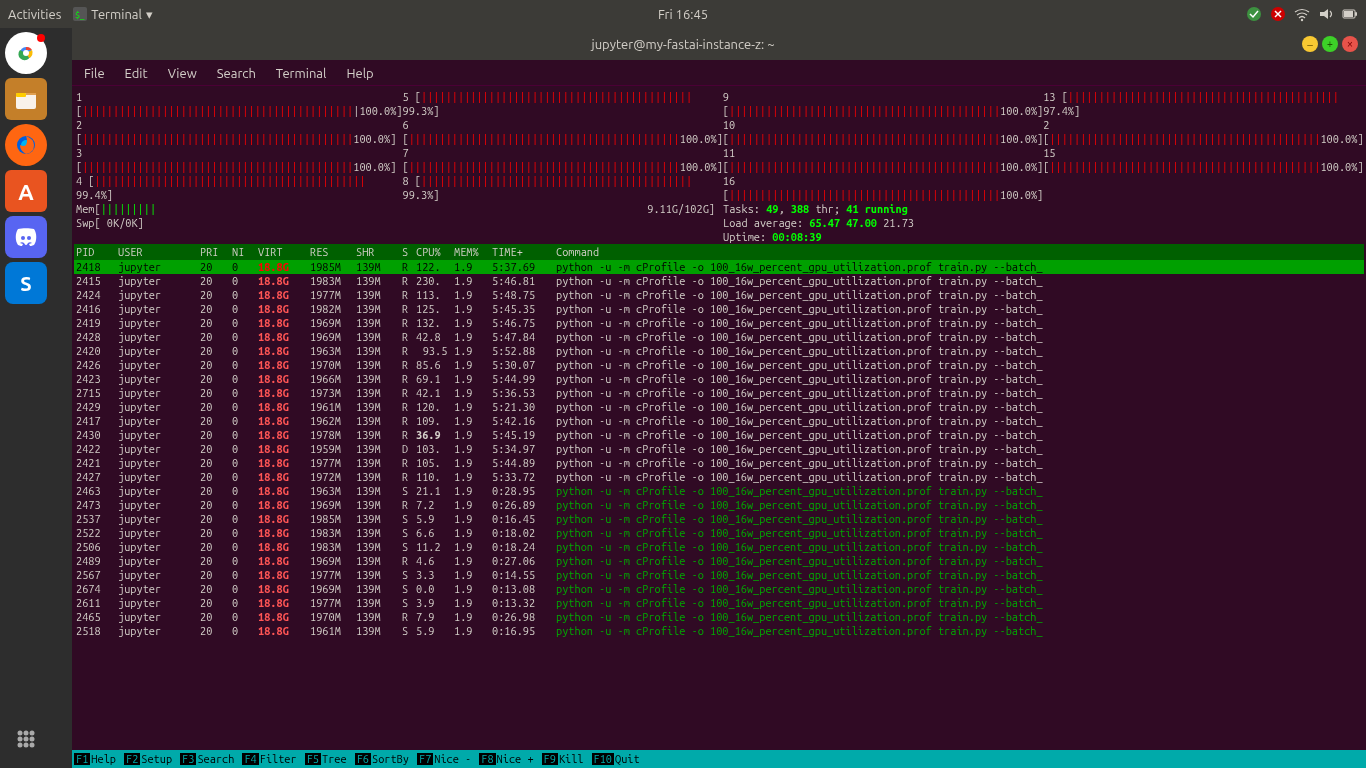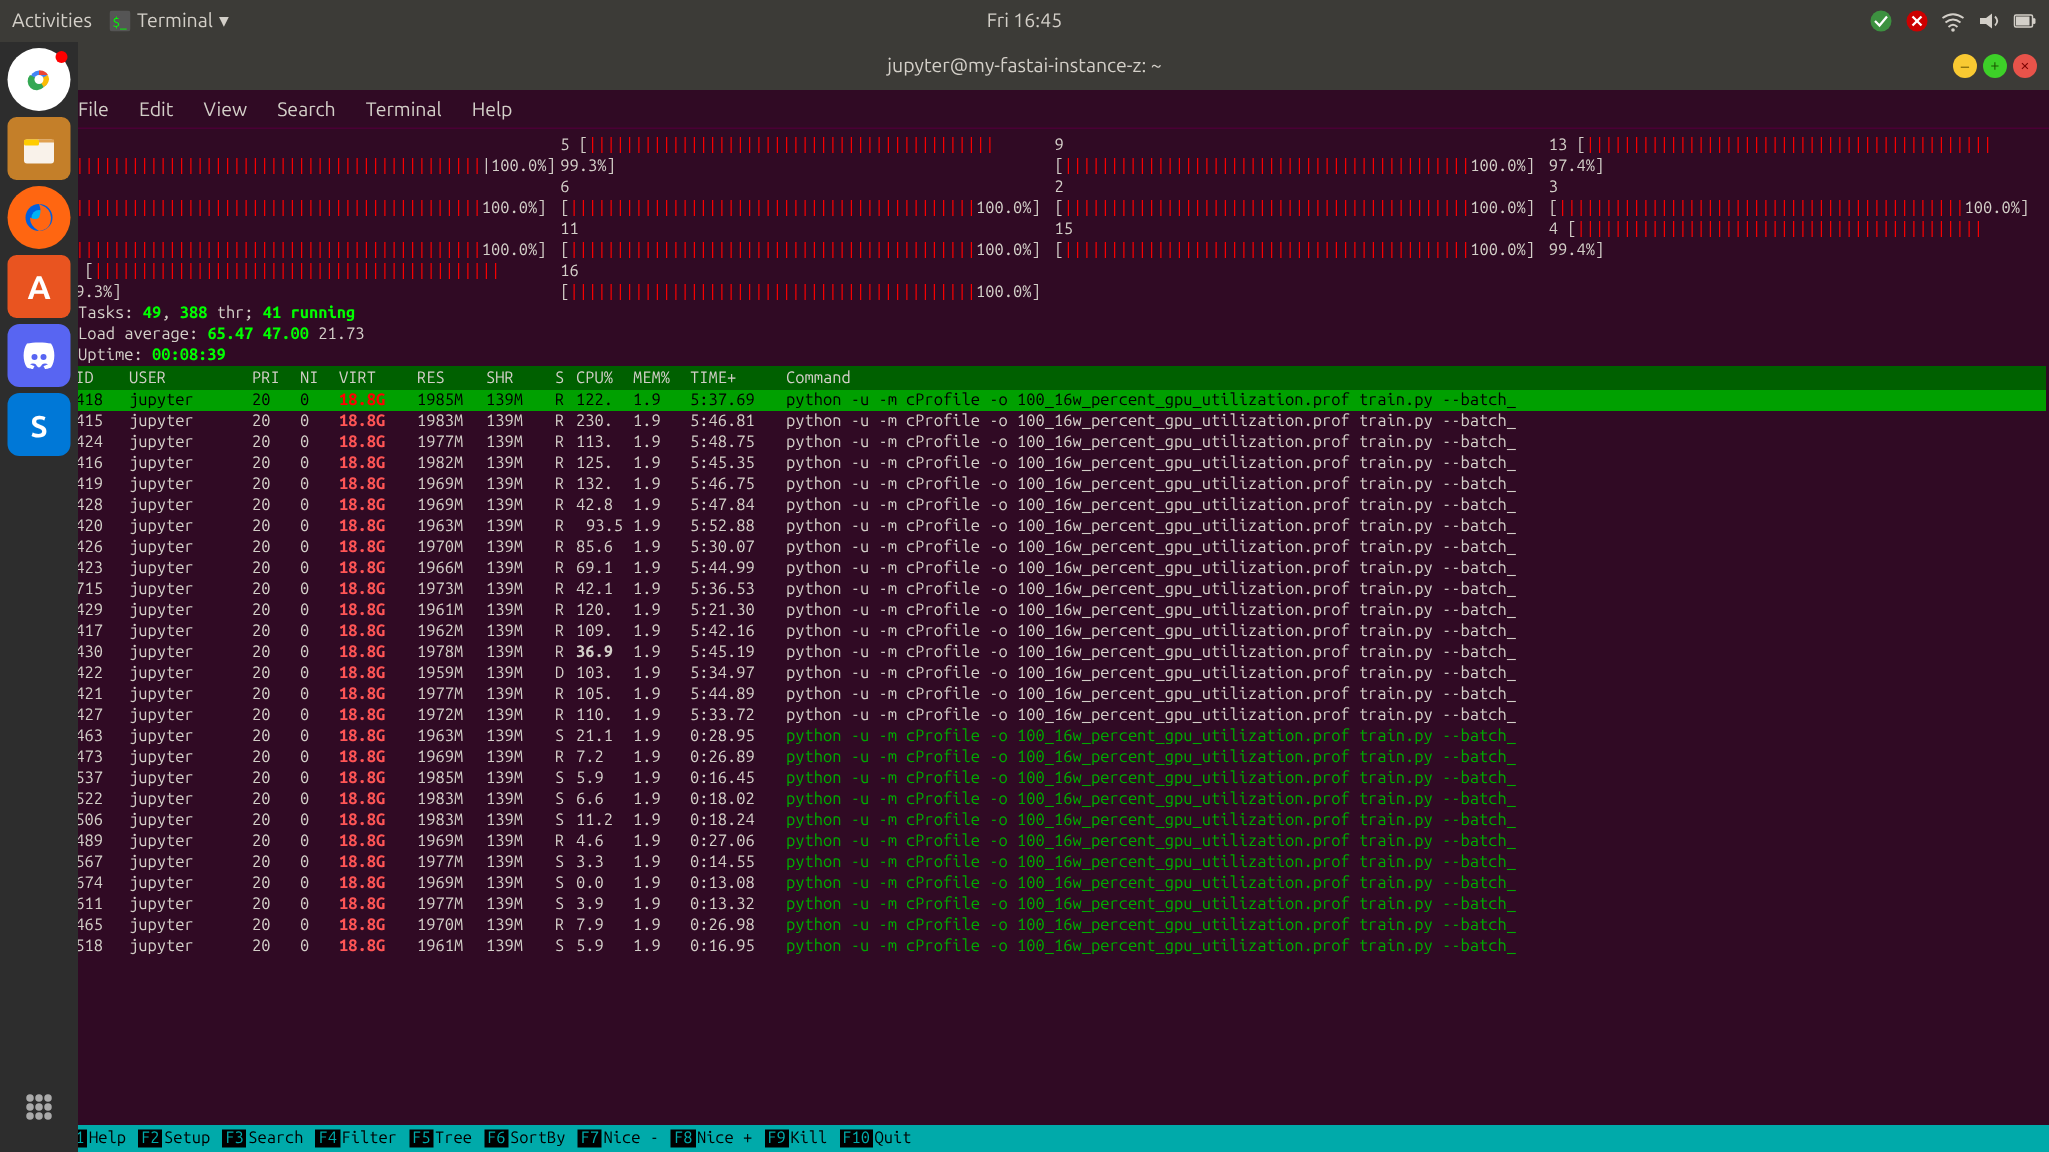--- a/index.html
+++ b/index.html
@@ -151,21 +151,21 @@
     .notif-dot {
       position: absolute;
       top: 2px; right: 2px;
       width: 8px; height: 8px;
       border-radius: 50%;
       background: red;
     }
 
     
     #main-wrapper {
-      margin-left: 40px;
+      margin-left: 72px;
       display: flex;
       flex-direction: column;
       height: 740px;
     }
 
   </style>
 </head>
 <body>
 
 <div id="top-bar">
@@ -293,33 +293,38 @@
 
     <div style="display:grid;grid-template-columns:repeat(4,1fr);font-family:'Ubuntu Mono',monospace;font-size:11px;color:#d3cfc8;line-height:14px;padding:0 2px;">
 
       <div><span style="color:#d3cfc8;"> 1 </span><span style="color:#d3cfc8;">[</span><span style="color:#ff0000;">||||||||||||||||||||||||||||||||||||||||||||</span><span style="color:#d3cfc8;">|</span><span style="color:#d3cfc8;">100.0%]</span></div>
       <div><span style="color:#d3cfc8;"> 5 </span><span style="color:#d3cfc8;">[</span><span style="color:#ff0000;">||||||||||||||||||||||||||||||||||||||||||||</span><span style="color:#d3cfc8;"> 99.3%]</span></div>
       <div><span style="color:#d3cfc8;"> 9 </span><span style="color:#d3cfc8;">[</span><span style="color:#ff0000;">||||||||||||||||||||||||||||||||||||||||||||</span><span style="color:#d3cfc8;">100.0%]</span></div>
       <div><span style="color:#d3cfc8;">13 </span><span style="color:#d3cfc8;">[</span><span style="color:#ff0000;">||||||||||||||||||||||||||||||||||||||||||||</span><span style="color:#d3cfc8;"> 97.4%]</span></div>
 
       <div><span style="color:#d3cfc8;"> 2 </span><span style="color:#d3cfc8;">[</span><span style="color:#ff0000;">||||||||||||||||||||||||||||||||||||||||||||</span><span style="color:#d3cfc8;">100.0%]</span></div>
       <div><span style="color:#d3cfc8;"> 6 </span><span style="color:#d3cfc8;">[</span><span style="color:#ff0000;">||||||||||||||||||||||||||||||||||||||||||||</span><span style="color:#d3cfc8;">100.0%]</span></div>
+      <div><span style="color:#d3cfc8;">10 </span><span style="color:#d3cfc8;">[</span><span style="color:#ff0000;">||||||||||||||||||||||||||||||||||||||||||||</span><span style="color:#d3cfc8;">100.0%]</span></div>
       <div><span style="color:#d3cfc8;">2 </span><span style="color:#d3cfc8;">[</span><span style="color:#ff0000;">||||||||||||||||||||||||||||||||||||||||||||</span><span style="color:#d3cfc8;">100.0%]</span></div>
 
       <div><span style="color:#d3cfc8;"> 3 </span><span style="color:#d3cfc8;">[</span><span style="color:#ff0000;">||||||||||||||||||||||||||||||||||||||||||||</span><span style="color:#d3cfc8;">100.0%]</span></div>
       <div><span style="color:#d3cfc8;"> 7 </span><span style="color:#d3cfc8;">[</span><span style="color:#ff0000;">||||||||||||||||||||||||||||||||||||||||||||</span><span style="color:#d3cfc8;">100.0%]</span></div>
       <div><span style="color:#d3cfc8;">11 </span><span style="color:#d3cfc8;">[</span><span style="color:#ff0000;">||||||||||||||||||||||||||||||||||||||||||||</span><span style="color:#d3cfc8;">100.0%]</span></div>
       <div><span style="color:#d3cfc8;">15 </span><span style="color:#d3cfc8;">[</span><span style="color:#ff0000;">||||||||||||||||||||||||||||||||||||||||||||</span><span style="color:#d3cfc8;">100.0%]</span></div>
 
       <div><span style="color:#d3cfc8;"> 4 </span><span style="color:#d3cfc8;">[</span><span style="color:#ff0000;">||||||||||||||||||||||||||||||||||||||||||||</span><span style="color:#d3cfc8;"> 99.4%]</span></div>
       <div><span style="color:#d3cfc8;"> 8 </span><span style="color:#d3cfc8;">[</span><span style="color:#ff0000;">||||||||||||||||||||||||||||||||||||||||||||</span><span style="color:#d3cfc8;"> 99.3%]</span></div>
       <div><span style="color:#d3cfc8;">16 </span><span style="color:#d3cfc8;">[</span><span style="color:#ff0000;">||||||||||||||||||||||||||||||||||||||||||||</span><span style="color:#d3cfc8;">100.0%]</span></div>
     </div>
 
     <div style="display:flex;font-family:'Ubuntu Mono',monospace;font-size:11px;line-height:14px;padding:0 2px;">
+      <div style="flex:1;">
+        <div><span style="color:#d3cfc8;">Mem</span><span style="color:#d3cfc8;">[</span><span style="color:#00ff00;">|||||||||</span><span style="color:#d3cfc8;">                                          </span><span style="color:#d3cfc8;float:right;">9.11G/102G]</span></div>
+        <div><span style="color:#d3cfc8;">Swp</span><span style="color:#d3cfc8;">[</span><span style="color:#d3cfc8;">                                                           0K/0K]</span></div>
+      </div>
       <div style="flex:1;padding-left:8px;">
         <div>
           <span style="color:#d3cfc8;">Tasks: </span><span style="color:#00ff00;font-weight:bold;">49</span><span style="color:#d3cfc8;">, </span><span style="color:#00ff00;font-weight:bold;">388</span><span style="color:#d3cfc8;"> thr; </span><span style="color:#00ff00;font-weight:bold;">41 running</span>
         </div>
         <div>
           <span style="color:#d3cfc8;">Load average: </span><span style="color:#00ff00;font-weight:bold;">65.47 47.00</span><span style="color:#d3cfc8;"> 21.73</span>
         </div>
         <div>
           <span style="color:#d3cfc8;">Uptime: </span><span style="color:#00ff00;font-weight:bold;">00:08:39</span>
         </div>

